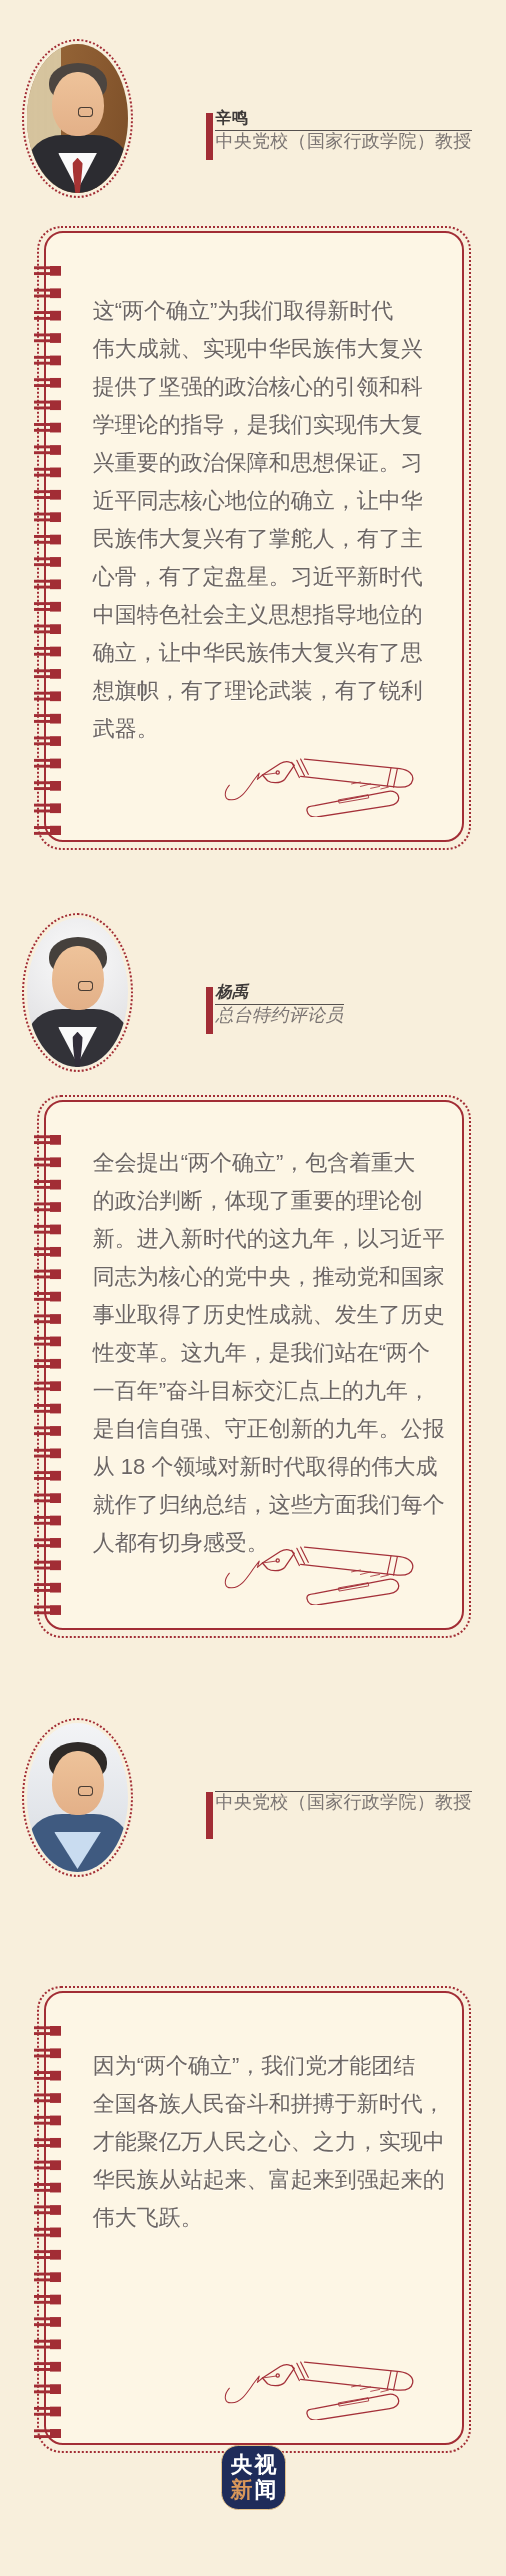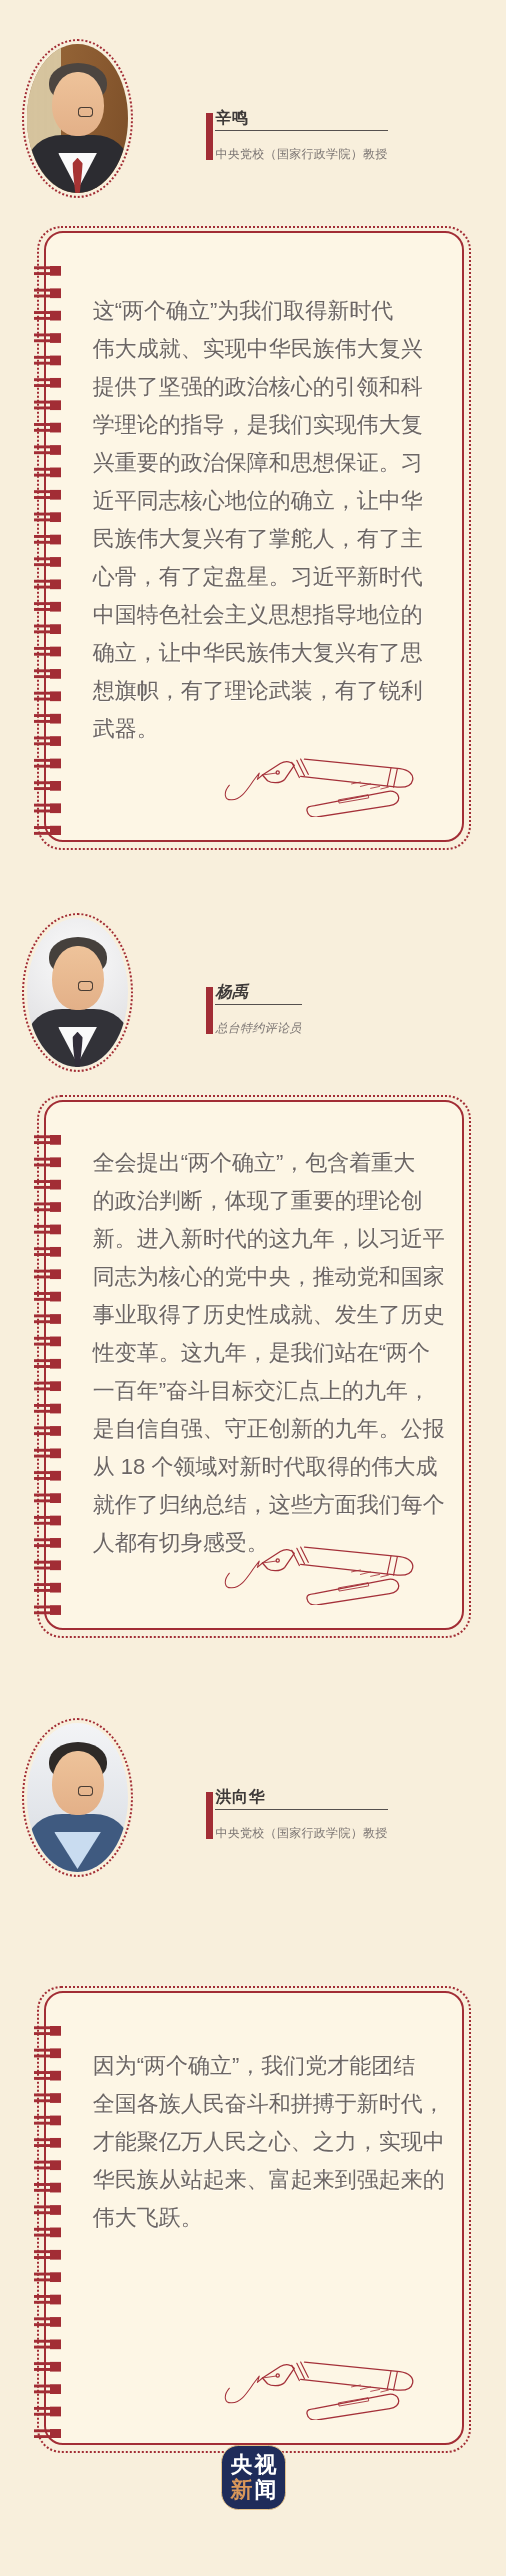--- a/index.html
+++ b/index.html
@@ -48,22 +48,22 @@
   .avatar-2 .p-hair{background:#45403c;}
   .avatar-3 .p-hair{background:#2e2a27;}
   .p-head{top:28px;left:50%;transform:translateX(-50%);width:52px;height:64px;
           background:linear-gradient(#eec39a,#e3b088);border-radius:48% 48% 46% 46%/52% 52% 46% 46%;}
   .p-glasses{top:63px;left:50%;transform:translateX(-50%);display:flex;gap:5.4px;}
   .lens{width:15.4px;height:10px;border:1.3px solid rgba(62,52,46,.75);border-radius:3.3px;box-sizing:border-box;}
 
   .name-block{position:absolute;left:184px;top:70px;}
   .red-bar{position:absolute;left:0;top:4px;width:6.7px;height:47px;background:var(--red);}
   .ename{margin:0 0 0 9.4px;font-size:16px;line-height:1.15;font-weight:700;color:var(--name);letter-spacing:0.7px;}
-  .etitle{display:inline-block;margin:2.7px 0 0 9.4px;padding-top:17px;border-top:1.3px solid #55504e;
-          font-size:12px;line-height:1;color:var(--title);letter-spacing:0.3px;}
+  .etitle{display:inline-block;margin:2.7px 0 0 9.4px;padding-top:1px;border-top:1.3px solid #55504e;
+          font-size:18px;line-height:1;color:var(--title);letter-spacing:0.3px;}
 
   
   .card{position:absolute;left:37px;width:434px;border:2px dotted var(--red);
         border-radius:24px;box-sizing:border-box;}
   .card-1{top:226px;height:624px;}
   .card-2{top:1095px;height:543px;}
   .card-3{top:1986px;height:467px;}
   .panel{position:absolute;left:4.7px;right:4.7px;top:3.3px;bottom:6px;border:2.7px solid var(--red);
          border-radius:19px;background:var(--card-bg);}
   .binding{position:absolute;left:-4.7px;top:38px;bottom:13.4px;width:27.5px;z-index:3;
@@ -211,21 +211,20 @@
         <div class="p-hair"></div>
         <div class="p-head"></div>
         <div class="p-glasses">
           <span class="lens"></span>
             <span class="lens"></span>
         </div>
       </div>
     </div>
     <div class="name-block">
       <span class="red-bar"></span>
-      <h2 class="ename">洪向华</h2>
       <div class="etitle">中央党校（国家行政学院）教授</div>
     </div>
   </section>
 
   <div class="card card-3">
     <div class="panel">
       <p class="quote">因为“两个确立”，我们党才能团结
 全国各族人民奋斗和拼搏于新时代，
 才能聚亿万人民之心、之力，实现中
 华民族从站起来、富起来到强起来的

